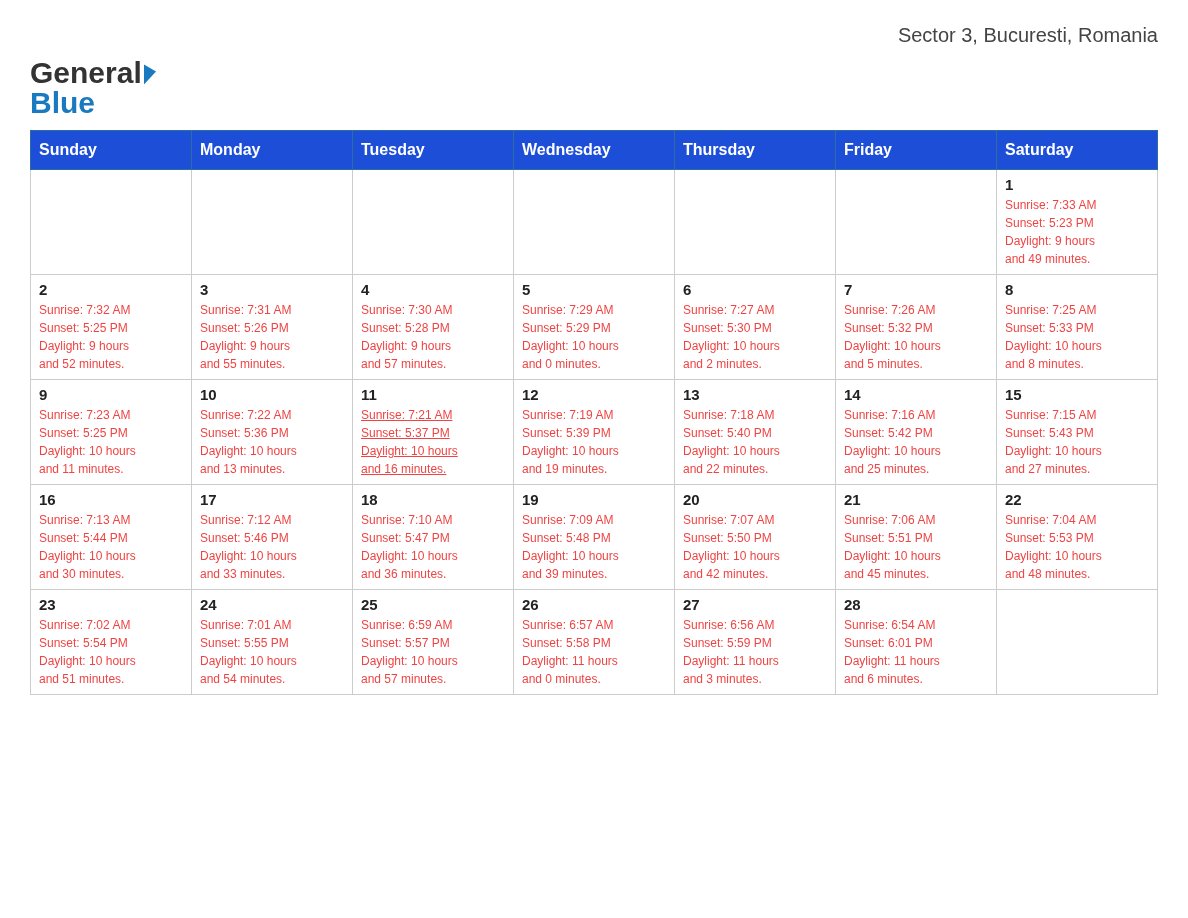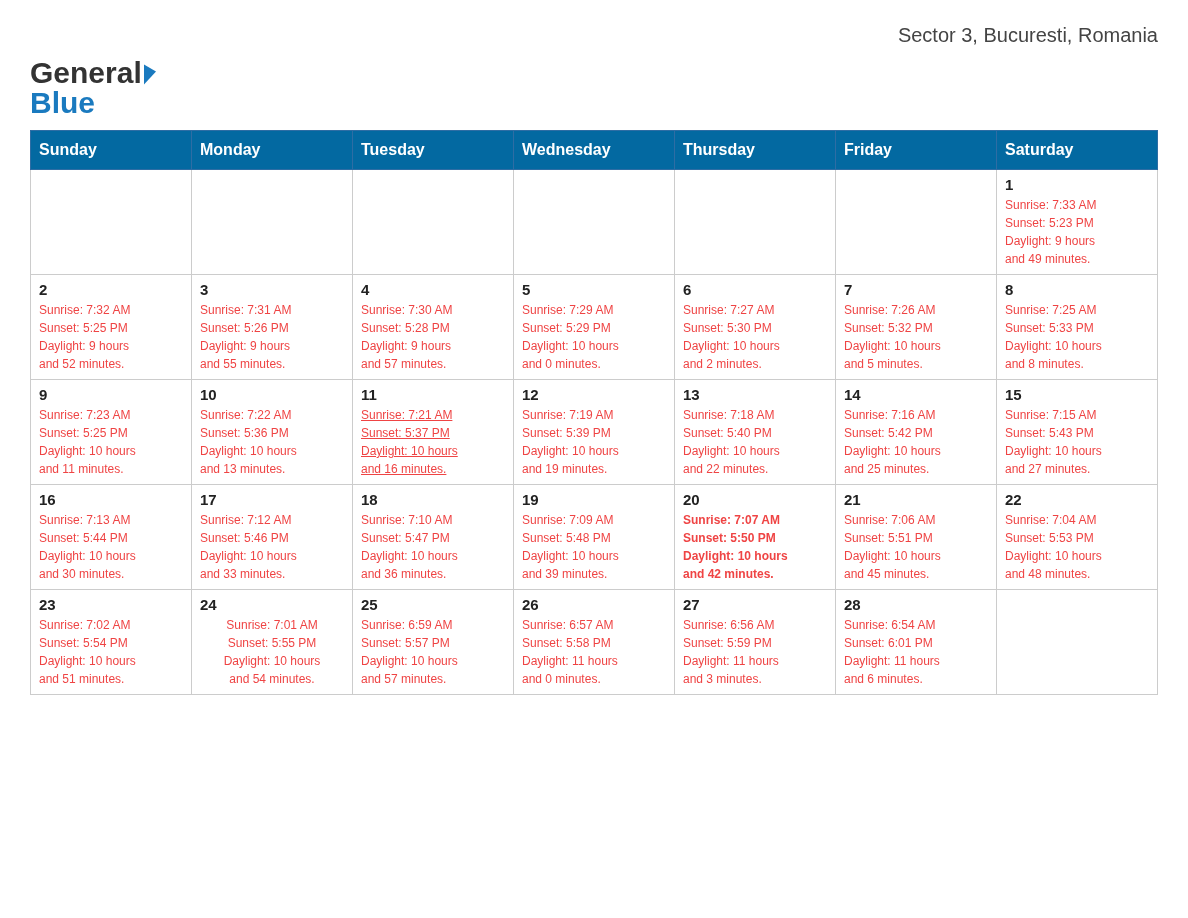--- a/index.html
+++ b/index.html
@@ -35,21 +35,21 @@
       font-size: 20px;
       color: #444;
       margin-top: 4px;
     }
     .calendar {
       width: 100%;
       border-collapse: collapse;
       margin-top: 10px;
     }
     .calendar th {
-      background-color: #0369a1;
+      background-color: #1d4ed8;
       color: #fff;
       font-size: 16px;
       font-weight: bold;
       padding: 10px 8px;
       text-align: left;
       border: 1px solid #2e6da4;
     }
     .calendar td {
       border: 1px solid #ccc;
       vertical-align: top;
@@ -273,21 +273,21 @@
         </td>
         <td>
           <span class="day-number">19</span>
           <div class="day-info" style="white-space: pre-line;">Sunrise: 7:09 AM
 Sunset: 5:48 PM
 Daylight: 10 hours
 and 39 minutes.</div>
         </td>
         <td>
           <span class="day-number">20</span>
-          <div class="day-info" style="white-space: pre-line; font-weight: bold;">Sunrise: 7:07 AM
+          <div class="day-info" style="white-space: pre-line;">Sunrise: 7:07 AM
 Sunset: 5:50 PM
 Daylight: 10 hours
 and 42 minutes.</div>
         </td>
         <td>
           <span class="day-number">21</span>
           <div class="day-info" style="white-space: pre-line;">Sunrise: 7:06 AM
 Sunset: 5:51 PM
 Daylight: 10 hours
 and 45 minutes.</div>
@@ -303,21 +303,21 @@
       <tr>
         <td>
           <span class="day-number">23</span>
           <div class="day-info" style="white-space: pre-line;">Sunrise: 7:02 AM
 Sunset: 5:54 PM
 Daylight: 10 hours
 and 51 minutes.</div>
         </td>
         <td>
           <span class="day-number">24</span>
-          <div class="day-info" style="white-space: pre-line; text-align: center;">Sunrise: 7:01 AM
+          <div class="day-info" style="white-space: pre-line;">Sunrise: 7:01 AM
 Sunset: 5:55 PM
 Daylight: 10 hours
 and 54 minutes.</div>
         </td>
         <td>
           <span class="day-number">25</span>
           <div class="day-info" style="white-space: pre-line;">Sunrise: 6:59 AM
 Sunset: 5:57 PM
 Daylight: 10 hours
 and 57 minutes.</div>

